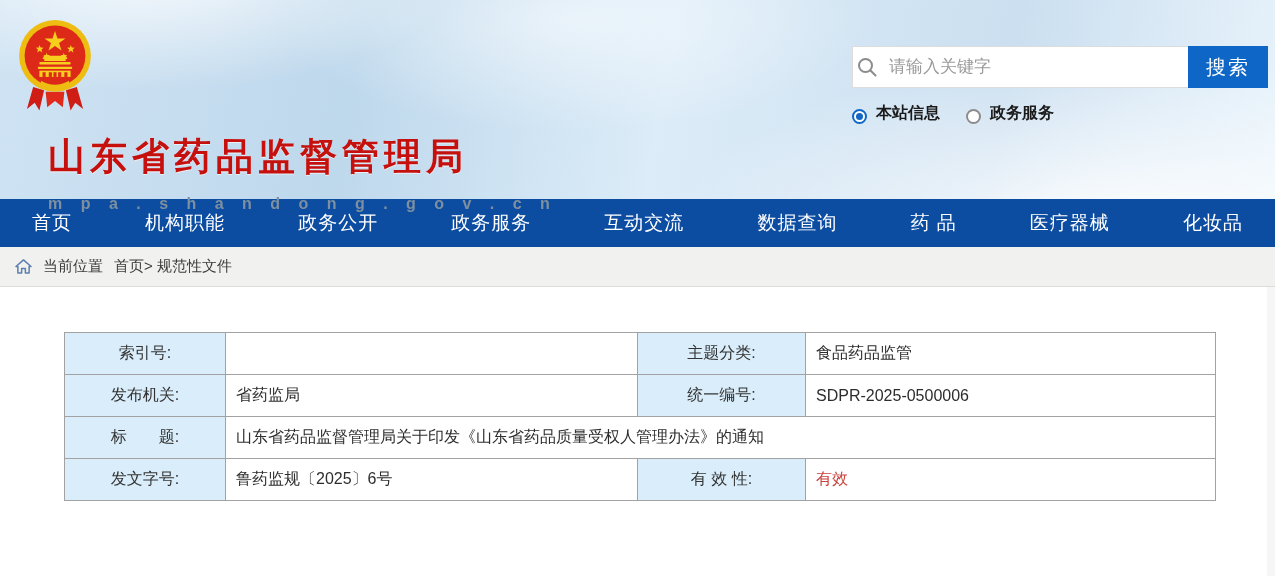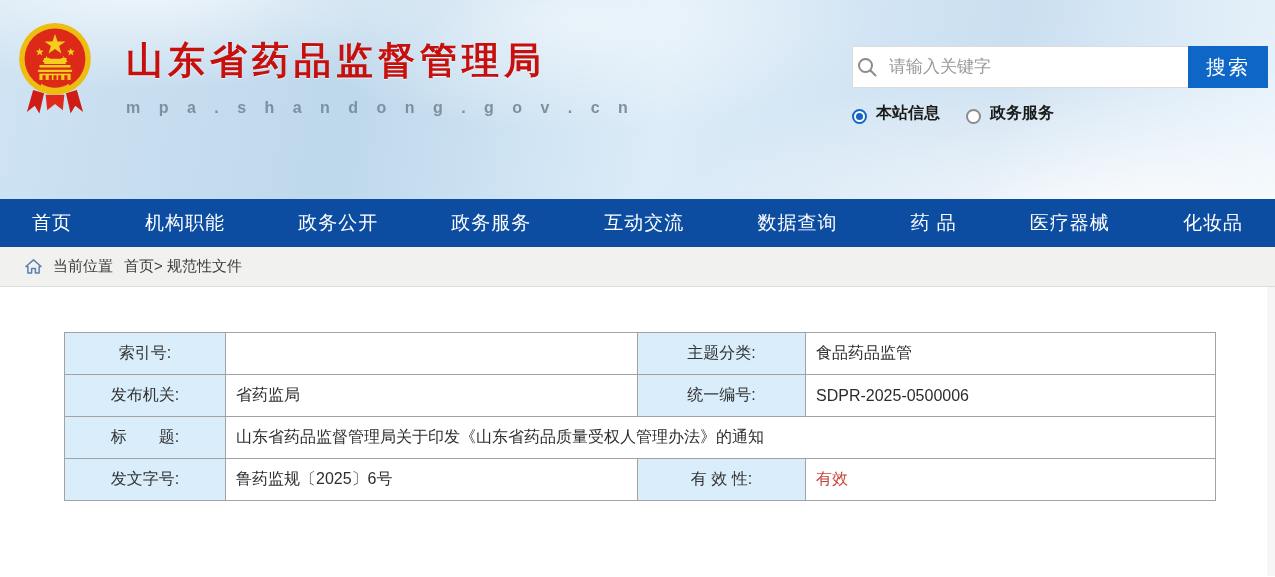--- a/index.html
+++ b/index.html
@@ -11,21 +11,21 @@
 
   
   .header {
     position:relative; width:1275px; height:199px;
     background:
       radial-gradient(ellipse 700px 260px at 88% 115%, rgba(255,255,255,0.95), rgba(255,255,255,0) 65%),
       radial-gradient(ellipse 520px 200px at 12% -15%, rgba(255,255,255,0.85), rgba(255,255,255,0) 60%),
       radial-gradient(ellipse 420px 160px at 45% 10%, rgba(255,255,255,0.55), rgba(255,255,255,0) 70%),
       linear-gradient(100deg,#cfe3f3 0%,#bed8ec 28%,#dcecf8 52%,#cbdff0 78%,#e8f3fb 100%);
   }
-  .logo-area { position:absolute; left:16px; top:18px; display:flex; align-items:flex-end; }
+  .logo-area { position:absolute; left:16px; top:18px; display:flex; align-items:flex-start;flex-direction:column; }
   .emblem { width:78px; height:96px; flex:0 0 auto; }
   .title-block { margin-left:32px; padding-top:18px; }
   .site-title {
     font-size:37px; font-weight:bold; color:#c6100d; letter-spacing:5px;
     text-shadow:0 1px 0 rgba(255,255,255,0.6);
   }
   .site-url {
     margin-top:13px; font-size:16px; color:#7e909f; letter-spacing:7px; font-weight:bold;
   }
 
@@ -63,21 +63,21 @@
     padding:0 32px;
   }
   .nav-item {
     color:#ffffff; font-size:19px; letter-spacing:1px; cursor:pointer;
     white-space:nowrap; text-decoration:none;
   }
 
   
   .breadcrumb {
     width:1275px; height:40px; background:#f1f1ef; border-bottom:1px solid #dddddb;
-    display:flex; align-items:center; padding-left:25px; gap:11px;
+    display:flex; align-items:center; padding-left:15px; gap:11px;
     font-size:15px; color:#3c3c3c;
   }
   .home-icon { width:17px; height:15px; }
 
   
   .content { width:1275px; height:289px; background:#ffffff; position:relative; }
   .edge-strip { position:absolute; right:0; top:0; width:8px; height:289px; background:#f6f6f6; }
   .doc-table {
     position:absolute; left:64px; top:45px; width:1151px;
     border-collapse:collapse; table-layout:fixed;

